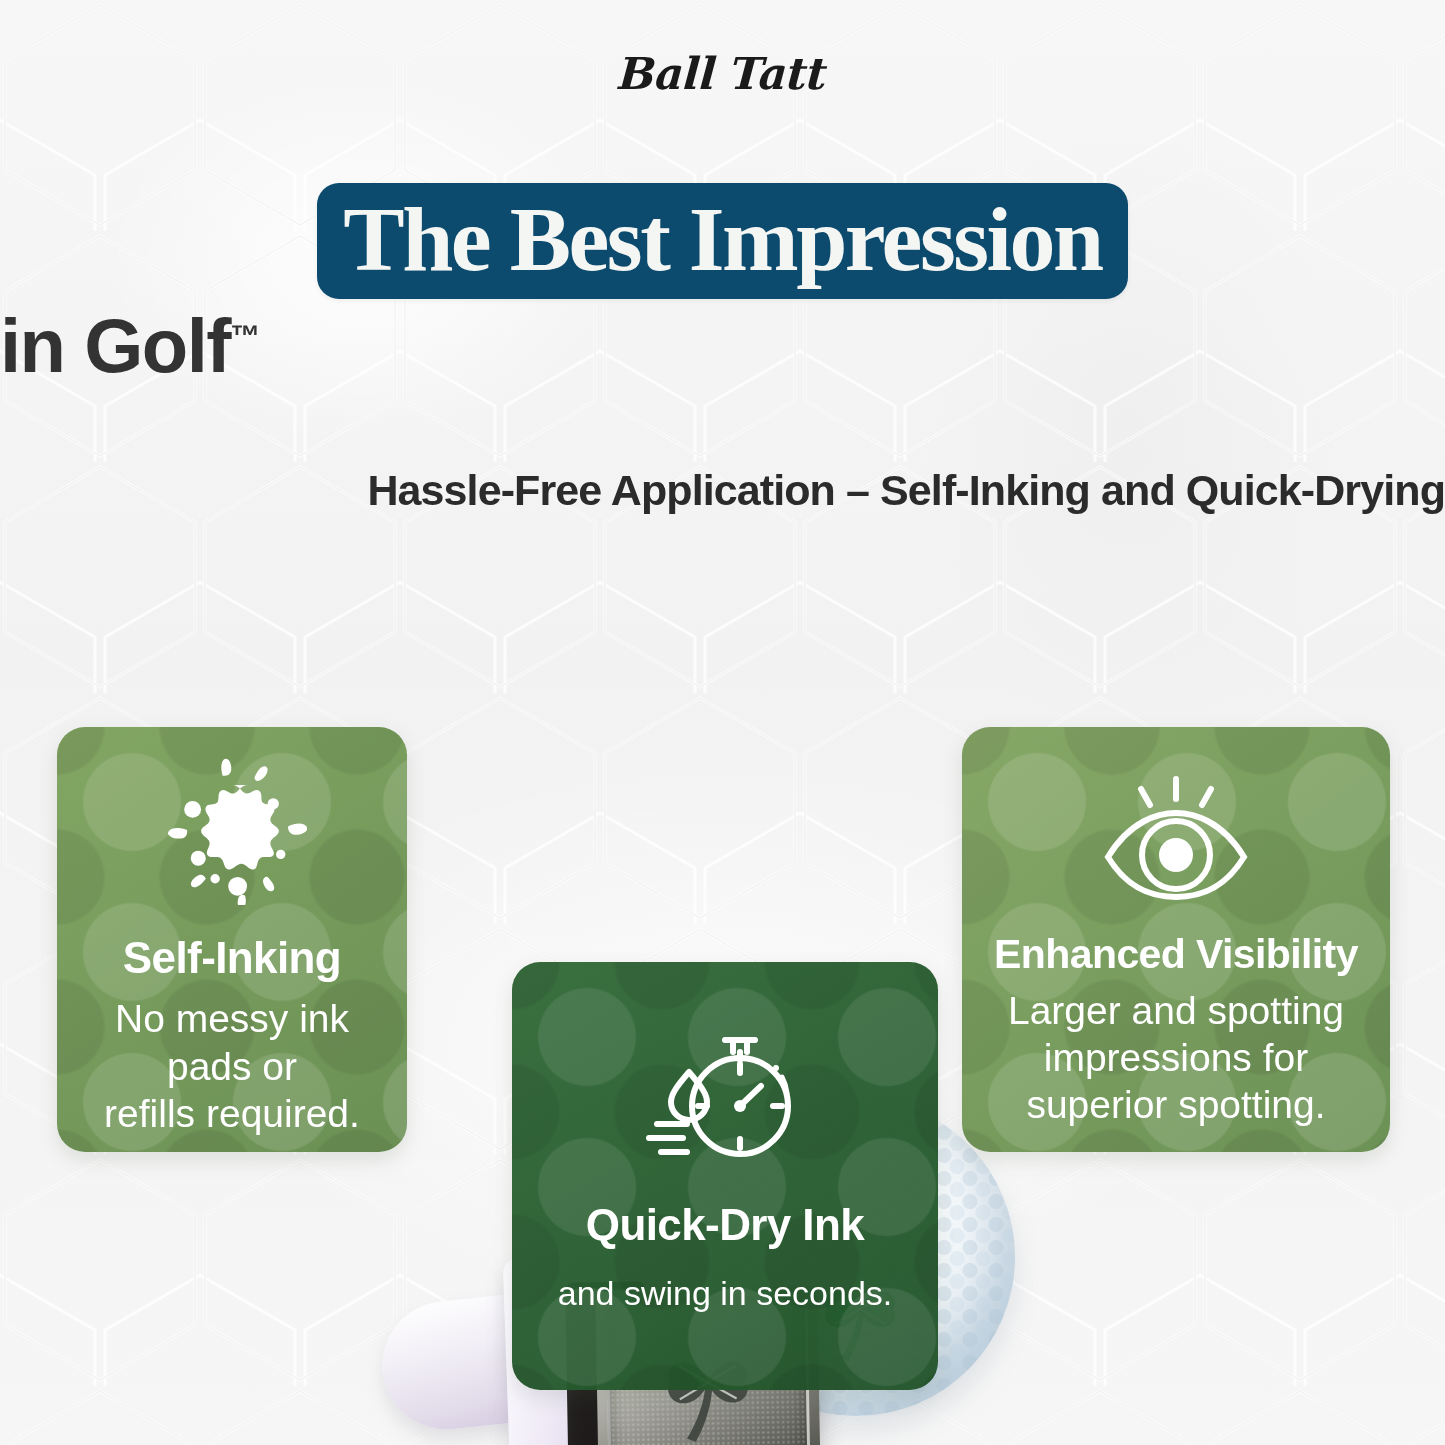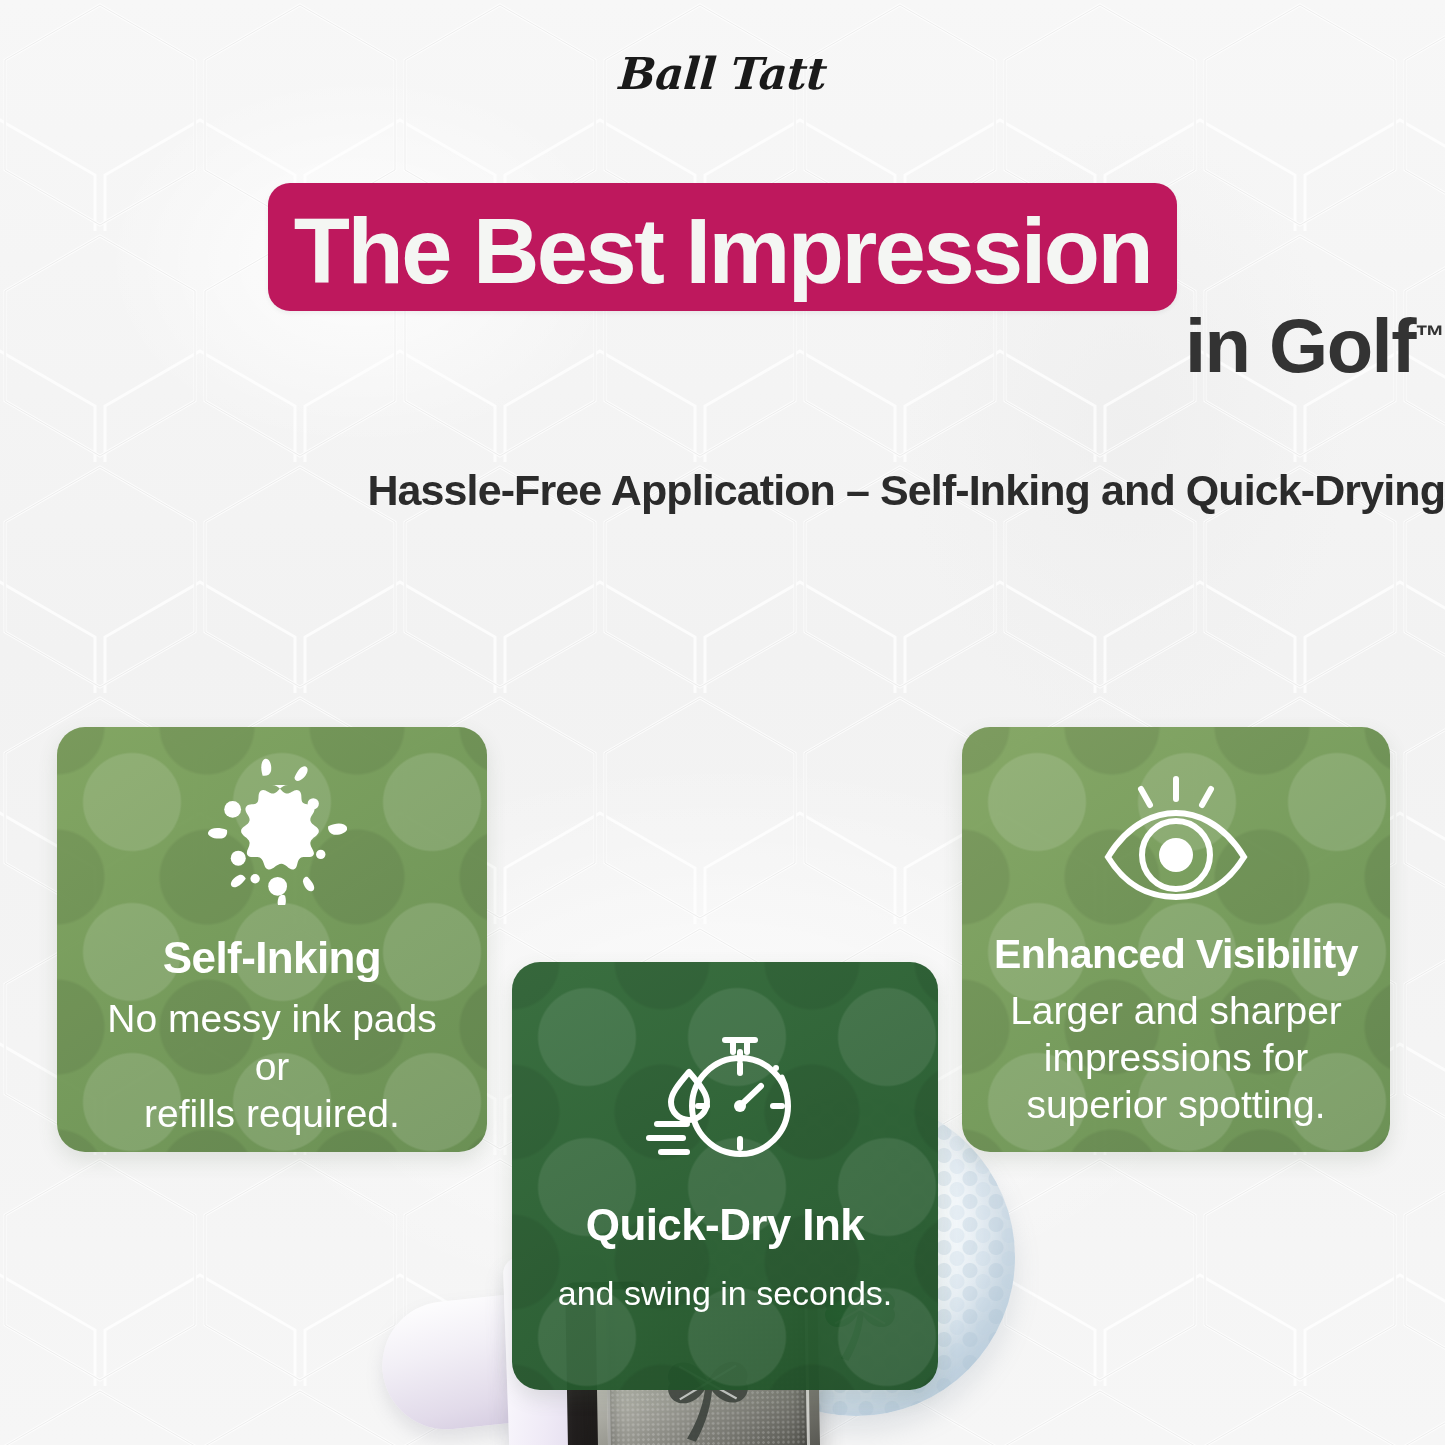--- a/index.html
+++ b/index.html
@@ -27,34 +27,35 @@
     text-align:center;
     font-family:"DejaVu Serif", serif;
     font-size:44px; font-weight:bold; font-style:italic;
     letter-spacing:-.5px; color:#1a1a1a;
   }
   .logo .lg-inner { display:inline-block; transform:skewX(-4deg); }
 
   .headline-wrap { position:absolute; top:183px; left:0; width:100%; text-align:center; }
   .banner {
     display:inline-block;
-    background:#be185d;
+    background:#0c4a6e;
     border-radius:22px;
-    padding:24px 26px 16px;
+    padding:12px 26px 16px;
     box-shadow:0 2px 5px rgba(0,0,0,.06);
+    font-family:Liberation Serif, serif;
   }
   .banner-text {
     color:#f4f6f3;
     font-size:92px; font-weight:bold;
     line-height:.96; letter-spacing:-2.5px;
     white-space:nowrap;
   }
   .headline-2 {
     position:absolute; top:302px; left:0; width:100%;
-    text-align:right; color:#333333;
+    text-align:left; color:#333333;
     font-size:76px; font-weight:bold; letter-spacing:-1.5px;
   }
   .tm { font-size:30px; vertical-align:super; letter-spacing:0; }
 
   .subhead {
     position:absolute; top:466px; left:0; width:100%;
     text-align:right; color:#2b2b2b;
     font-size:43px; font-weight:bold; letter-spacing:-.9px;
     white-space:nowrap;
   }
@@ -150,21 +151,21 @@
     background-size:150px 150px;
   }
   .card .dimple-tex2 {
     position:absolute; inset:0;
     background-image:radial-gradient(circle, rgba(0,0,0,.07) 0 46px, rgba(0,0,0,0) 49px);
     background-size:150px 150px; background-position:75px 75px;
   }
   .card .content { position:relative; z-index:2; }
 
   .card-left {
-    left:57px; top:727px; width:430px; height:425px;
+    left:57px; top:727px; width:350px; height:425px;
     background:linear-gradient(145deg, rgba(122,160,88,.93) 0%, rgba(108,148,80,.93) 50%, rgba(96,136,72,.93) 100%);
   }
   .card-right {
     left:962px; top:727px; width:428px; height:425px;
     background:linear-gradient(145deg, rgba(126,162,92,.93) 0%, rgba(110,150,82,.93) 52%, rgba(98,138,74,.93) 100%);
   }
   .card-center {
     left:512px; top:962px; width:426px; height:428px;
     background:linear-gradient(150deg, rgba(48,104,54,.95) 0%, rgba(40,94,48,.96) 48%, rgba(34,84,42,.96) 100%);
   }
@@ -359,18 +360,18 @@
         <path d="M80 8 v20"></path>
         <path d="M45 18 l9 16"></path>
         <path d="M115 18 l-9 16"></path>
         <path d="M12 86 C34 50 62 42 80 42 C98 42 126 50 148 86 C126 122 98 126 80 126 C62 126 34 122 12 86 Z"></path>
         <circle cx="80" cy="84" r="34"></circle>
         <circle cx="80" cy="84" r="17" fill="#ffffff" stroke="none"></circle>
       </svg>
     </div>
     <div class="card-title">Enhanced Visibility</div>
     <div class="card-desc">
-      <div>Larger and sharper</div>
+      <div>Larger and spotting</div>
       <div>impressions for</div>
       <div>superior spotting.</div>
     </div>
   </div>
 </div>
 
 </body></html>

